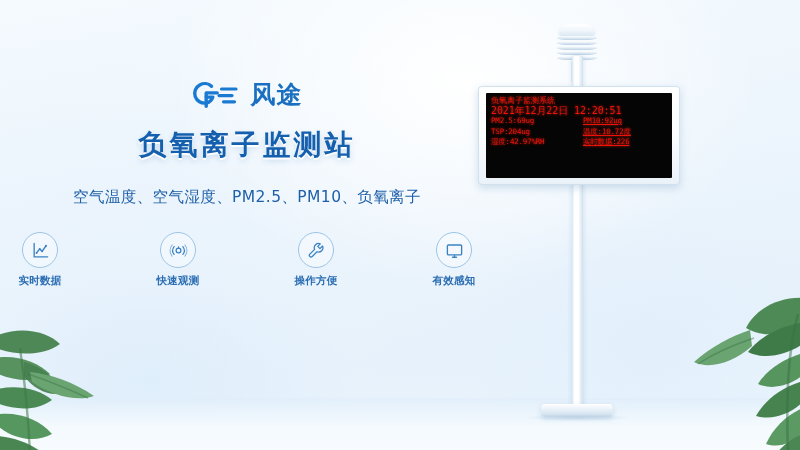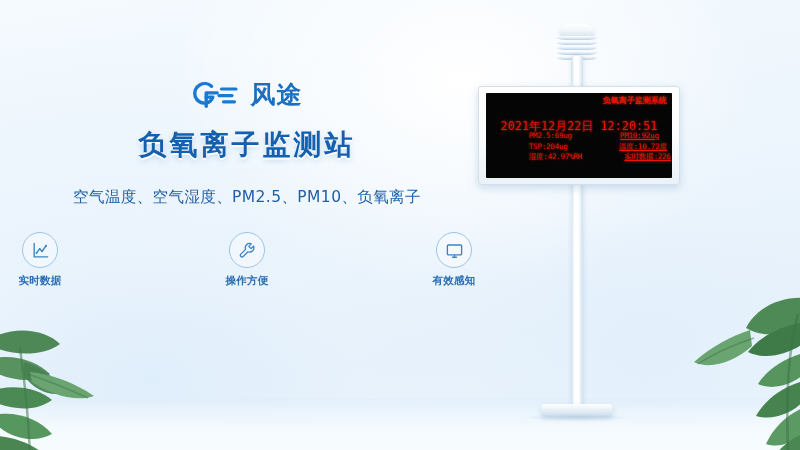--- a/index.html
+++ b/index.html
@@ -125,35 +125,35 @@
   #display-screen {
     width:100%; height:100%;
     background:#050505;
     border-radius:1px;
     padding:3px 5px 0 5px;
     overflow:hidden;
     font-family:"DejaVu Sans Mono","Liberation Mono",monospace;
     color:#ee1208;
   }
   #led-title {
-    text-align:right; font-size:8px; font-weight:700;
+    text-align:left; font-size:8px; font-weight:400;
     color:#f01409; letter-spacing:0px; line-height:10px;
     text-shadow:0 0 3px rgba(255,40,20,0.85);
   }
   #led-datetime {
-    text-align:center; font-size:12px; line-height:10px;
+    font-size:10px; line-height:10px;
     color:#ee1208; letter-spacing:-0.1px;
     text-shadow:0 0 3px rgba(255,40,20,0.8);
-    margin-top:15px;
+    margin-top:0px;
   }
   .led-row {
     display:flex; font-size:7.5px; line-height:10.5px;
     text-shadow:0 0 3px rgba(255,40,20,0.8); letter-spacing:-0.2px;
   }
-  .led-cell { width:50%; white-space:nowrap;margin-left:38px; }
+  .led-cell { width:50%; white-space:nowrap; }
   .led-cell.right { padding-left:4px;text-decoration:underline; }
 
   
   #plant-left { position:absolute; left:-6px; bottom:-4px; }
   #plant-right { position:absolute; right:-8px; bottom:-4px; }
 </style>
 </head>
 <body>
 
 <div id="stage">
@@ -187,20 +187,33 @@
             <path d="M7 15 L11 10 L14 13 L19 6" fill="none" stroke="#3b82c4" stroke-width="1.8" stroke-linecap="round" stroke-linejoin="round"></path>
             <circle cx="7" cy="15" r="1.2" fill="#3b82c4"></circle>
             <circle cx="11" cy="10" r="1.2" fill="#3b82c4"></circle>
             <circle cx="14" cy="13" r="1.2" fill="#3b82c4"></circle>
             <circle cx="19" cy="6" r="1.2" fill="#3b82c4"></circle>
           </svg>
         </div>
         <div class="feature-label">实时数据</div>
       </div>
 
+      <div class="feature">
+        <div class="feature-circle">
+          <svg width="19" height="19" viewBox="0 0 24 24">
+            <circle cx="12" cy="12" r="3" fill="none" stroke="#3b82c4" stroke-width="1.6"></circle>
+            <path d="M12 9.4 L12 7.2" stroke="#3b82c4" stroke-width="1.4" stroke-linecap="round"></path>
+            <path d="M6.5 7.0 A8 8 0 0 0 6.5 17.0" fill="none" stroke="#3b82c4" stroke-width="1.5" stroke-linecap="round"></path>
+            <path d="M17.5 7.0 A8 8 0 0 1 17.5 17.0" fill="none" stroke="#3b82c4" stroke-width="1.5" stroke-linecap="round"></path>
+            <path d="M4.0 4.8 A11 11 0 0 0 4.0 19.2" fill="none" stroke="#8ab6dd" stroke-width="1.3" stroke-linecap="round"></path>
+            <path d="M20.0 4.8 A11 11 0 0 1 20.0 19.2" fill="none" stroke="#8ab6dd" stroke-width="1.3" stroke-linecap="round"></path>
+          </svg>
+        </div>
+        <div class="feature-label">快速观测</div>
+      </div>
 
       <div class="feature">
         <div class="feature-circle">
           <svg width="19" height="19" viewBox="0 0 24 24">
             <path d="M16.8 3.6 A5.4 5.4 0 0 0 9.6 10.6 L3.6 16.6 A2.1 2.1 0 0 0 6.6 19.6 L12.6 13.6 A5.4 5.4 0 0 0 19.6 6.4 L16.4 9.6 L13.6 6.8 Z" fill="none" stroke="#3b82c4" stroke-width="1.6" stroke-linejoin="round"></path>
           </svg>
         </div>
         <div class="feature-label">操作方便</div>
       </div>
 

